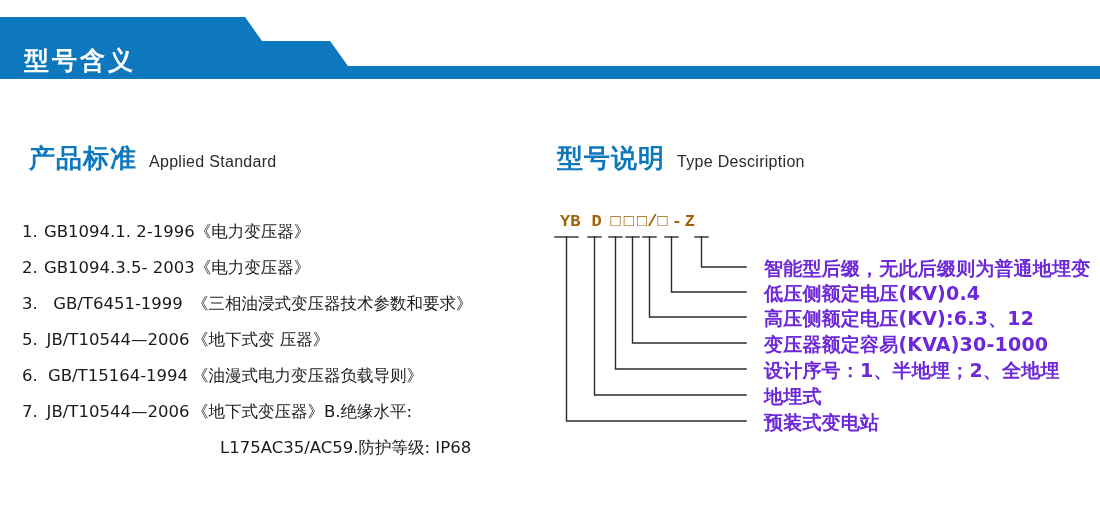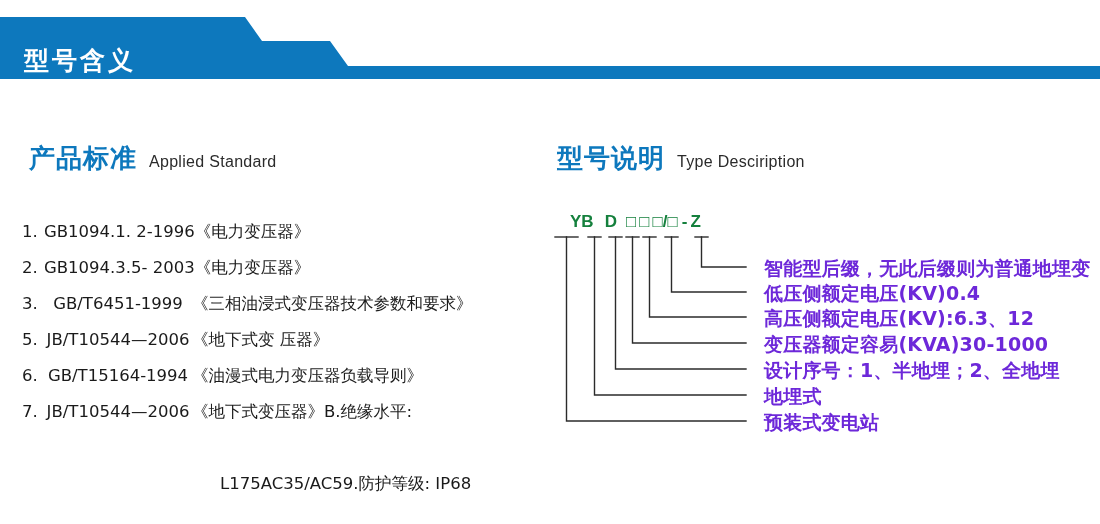--- a/index.html
+++ b/index.html
@@ -57,33 +57,32 @@
     font-size:16.5px;color:#1a1a1a;
     font-family:"DejaVu Sans","Liberation Sans",sans-serif;
   }
   .std-num{display:inline-block;width:22px;}
   .std-code{display:inline-block;min-width:148px;text-align:center;}
   .std-name{display:inline-block;}
   .std-cont{
     height:36px;line-height:36px;white-space:nowrap;
     font-size:16.5px;color:#1a1a1a;padding-left:198px;
     font-family:"DejaVu Sans","Liberation Sans",sans-serif;
-    margin-top:36px;
   }
 
   
   #type-code-diagram{
     position:absolute;left:548px;top:212px;width:552px;height:260px;
   }
   #code-string{
-    position:absolute;left:22px;top:0;height:26px;
+    position:absolute;left:12px;top:0;height:26px;
     white-space:nowrap;
-    font-size:17px;font-weight:bold;color:#15803d;
+    font-size:17px;font-weight:bold;color:#a16207;
     letter-spacing:0px;
-    font-family:Liberation Sans, sans-serif;
+    font-family:Liberation Mono, monospace;
   }
   #code-string .tok{display:inline-block;}
   #bracket-svg{position:absolute;left:0;top:0;}
   #leader-labels{position:absolute;left:0;top:0;width:552px;height:260px;}
   .leader-label{
     position:absolute;left:216px;white-space:nowrap;
     font-size:19px;font-weight:bold;color:#6d28d9;
     letter-spacing:.2px;
     font-family:"DejaVu Sans","Liberation Sans",sans-serif;
   }

